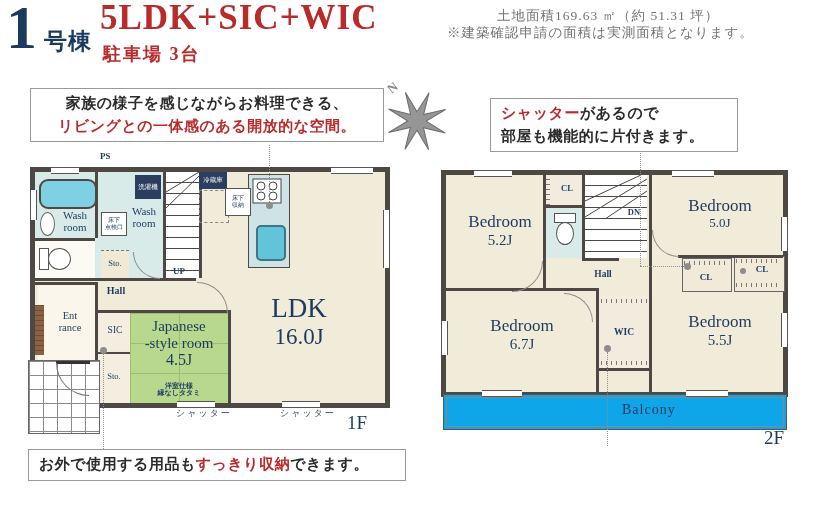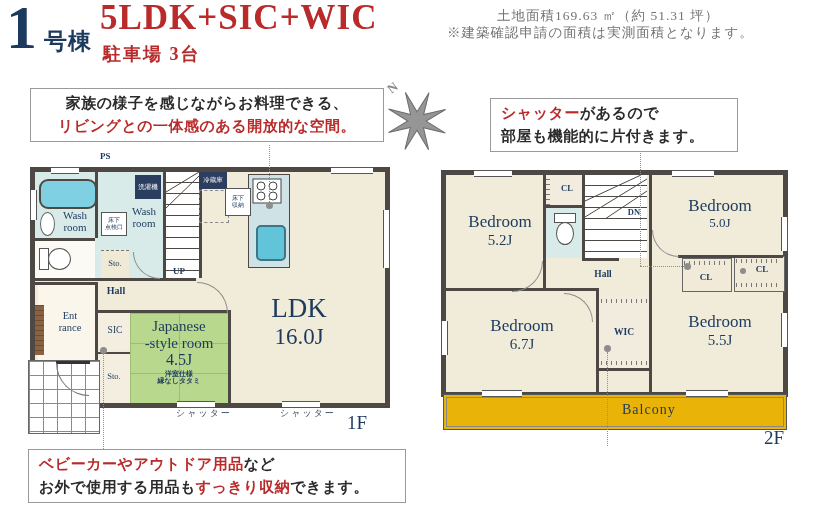--- a/index.html
+++ b/index.html
@@ -29,21 +29,21 @@
            z-index:4;line-height:1.15;font-family:"Liberation Sans",sans-serif;}
   .arc{position:absolute;z-index:3;}
   .room{position:absolute;}
   .stairs{position:absolute;background:#fff;z-index:1;
           background-image:repeating-linear-gradient(to bottom,transparent 0 10px,#4d4843 10px 11px);}
   .info-line{display:flex;font-size:13.5px;line-height:16.5px;color:#737373;letter-spacing:1px;white-space:nowrap;text-align:right;}
   .info-label{width:108px;flex:none;}
   .porch{position:absolute;background:#fff;border:1px solid #666;z-index:5;
          background-image:linear-gradient(#8a8a8a 1px,transparent 1px),linear-gradient(90deg,#8a8a8a 1px,transparent 1px);
          background-size:14px 14px;}
-  .balcony{position:absolute;background:#eab308;border:1px solid #555;z-index:1;}
+  .balcony{position:absolute;background:#0ea5e9;border:1px solid #555;z-index:1;}
   .balcony-inner{position:absolute;inset:2px;border:1px solid #888;}
 </style>
 </head>
 <body>
 
 <div class="page">
 
   <div class="abs navy" style="left:6px;top:-8px;font-size:62px;font-weight:bold;">1</div>
   <div class="abs navy" style="left:44px;top:26px;font-size:23px;font-weight:bold;letter-spacing:1px;">号棟</div>
   <div class="abs rd" style="left:100px;top:-2px;font-size:35px;font-weight:bold;letter-spacing:1px;">5LDK+SIC+WIC</div>
@@ -71,21 +71,20 @@
     <div class="blk">家族の様子を感じながらお料理できる、</div>
     <div class="rd">リビングとの一体感のある開放的な空間。</div>
   </div>
 
   <div class="callout" style="left:490px;top:98px;width:226px;text-align:left;">
     <div><span class="rd">シャッター</span><span class="blk">があるので</span></div>
     <div class="blk">部屋も機能的に片付きます。</div>
   </div>
 
   <div class="callout" style="left:28px;top:449px;width:356px;text-align:left;">
-    <div><span class="rd">ベビーカーやアウトドア用品</span><span class="blk">など</span></div>
     <div><span class="blk">お外で使用する用品も</span><span class="rd">すっきり収納</span><span class="blk">できます。</span></div>
   </div>
 
 
   <div class="leader" style="left:269px;top:145px;height:57px;"></div>
   <div class="dot" style="left:266px;top:202px;"></div>
 
   <div class="leader" style="left:640px;top:147px;height:119px;"></div>
   <div class="leader-h" style="left:640px;top:266px;width:46px;"></div>
   <div class="dot" style="left:684px;top:263px;"></div>
@@ -185,21 +184,21 @@
 
     <div class="room" style="left:95px;top:141px;width:98px;height:90px;background:#b8d88e;z-index:1;
          background-image:linear-gradient(#9cbd72 1px,transparent 1px),linear-gradient(90deg,#9cbd72 1px,transparent 1px);
          background-size:49px 30px;"></div>
     <div class="wall" style="left:95px;top:138px;width:98px;height:3px;"></div>
     <div class="wall" style="left:193px;top:138px;width:3px;height:93px;"></div>
     <div class="lbl" style="left:97px;top:146px;width:94px;z-index:4;">
       <div style="font-size:15px;">Japanese</div>
       <div style="font-size:15px;">-style room</div>
       <div style="font-size:16px;">4.5J</div>
-      <div style="font-size:7px;font-weight:bold;margin-top:2px;">洋室仕様</div>
+      <div style="font-size:7px;font-weight:bold;margin-top:14px;">洋室仕様</div>
       <div style="font-size:7px;font-weight:bold;">縁なしタタミ</div>
     </div>
 
     <div class="win-h" style="left:16px;top:-5px;width:28px;"></div>
     <div class="win-h" style="left:296px;top:-5px;width:42px;"></div>
     <div class="win-v" style="right:-5px;top:38px;height:58px;"></div>
     <div class="win-v" style="left:-5px;top:18px;height:30px;"></div>
     <div class="win-h" style="left:142px;bottom:-5px;width:38px;"></div>
     <div class="win-h" style="left:247px;bottom:-5px;width:38px;"></div>
     <div class="abs" style="left:66px;top:-5px;width:12px;height:5px;background:#4d4843;z-index:3;"></div>

